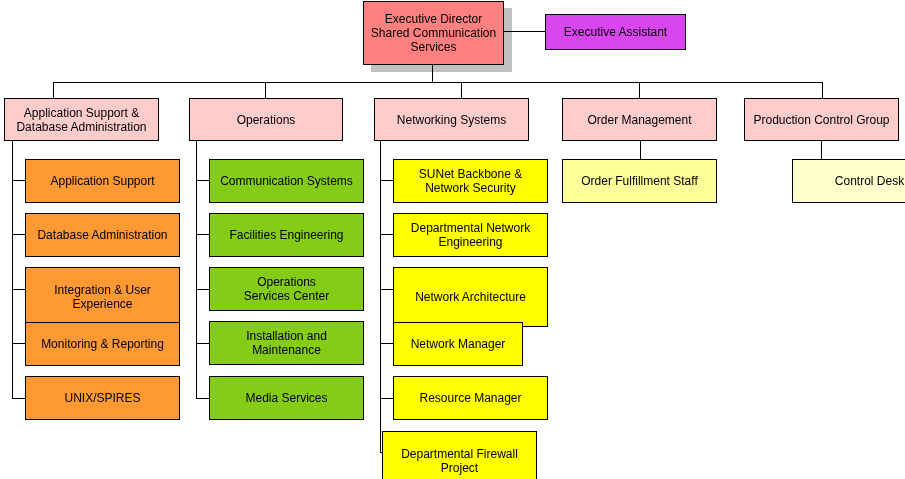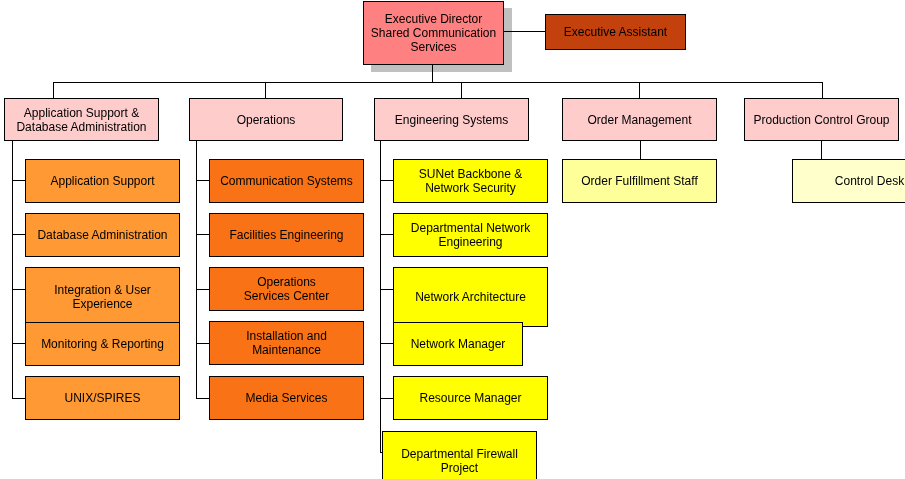--- a/index.html
+++ b/index.html
@@ -4,24 +4,24 @@
 <style>
   html, body { margin: 0; padding: 0; background: #ffffff; }
   body { width: 905px; height: 479px; position: relative; overflow: hidden;
          font-family: "Liberation Sans", sans-serif; font-size: 12px; color: #000; }
   .box { position: absolute; box-sizing: border-box; border: 1px solid #000;
          display: flex; align-items: center; justify-content: center; text-align: center;
          line-height: 14px; white-space: pre-line; cursor: pointer; }
   .shadow { position: absolute; background: #c0c0c0; }
   .line { position: absolute; background: #000; }
   .exec { background: #ff8080; }
-  .assist { background: #c2410c; }
+  .assist { background: #d946ef; }
   .dept { background: #ffcccc; }
   .c-orange { background: #ff9933; }
-  .c-lightorange { background: #f97316; }
+  .c-lightorange { background: #84cc16; }
   .c-yellow { background: #ffff00; }
   .c-paleyellow { background: #ffff99; }
   .c-cream { background: #ffffcc; margin-left: 48px; }
 </style>
 </head>
 <body>
 
 <div class="shadow" style="left:371px;top:8px;width:141px;height:64px;"></div>
 <div class="box exec" style="left:363px;top:1px;width:141px;height:64px;">Executive Director
 Shared Communication
@@ -33,21 +33,21 @@
 <div class="line" style="left:53px;top:82px;width:770px;height:1px;"></div>
 <div class="line" style="left:53px;top:82px;width:1px;height:16px;"></div>
 <div class="line" style="left:265px;top:82px;width:1px;height:16px;"></div>
 <div class="line" style="left:461px;top:82px;width:1px;height:16px;"></div>
 <div class="line" style="left:639px;top:82px;width:1px;height:16px;"></div>
 <div class="line" style="left:822px;top:82px;width:1px;height:16px;"></div>
 
 <div class="box dept" style="left:4px;top:98px;width:155px;height:43px;">Application Support &amp;
 Database Administration</div>
 <div class="box dept" style="left:189px;top:98px;width:154px;height:43px;">Operations</div>
-<div class="box dept" style="left:374px;top:98px;width:155px;height:43px;">Engineering Systems</div>
+<div class="box dept" style="left:374px;top:98px;width:155px;height:43px;">Networking Systems</div>
 <div class="box dept" style="left:562px;top:98px;width:155px;height:43px;">Order Management</div>
 <div class="box dept" style="left:744px;top:98px;width:155px;height:43px;">Production Control Group</div>
 
 <div class="line" style="left:12px;top:141px;width:1px;height:257px;"></div>
 <div class="line" style="left:12px;top:180px;width:13px;height:1px;"></div>
 <div class="line" style="left:12px;top:234px;width:13px;height:1px;"></div>
 <div class="line" style="left:12px;top:289px;width:13px;height:1px;"></div>
 <div class="line" style="left:12px;top:343px;width:13px;height:1px;"></div>
 <div class="line" style="left:12px;top:398px;width:13px;height:1px;"></div>
 <div class="box c-orange" style="left:25px;top:159px;width:155px;height:44px;">Application Support</div>

